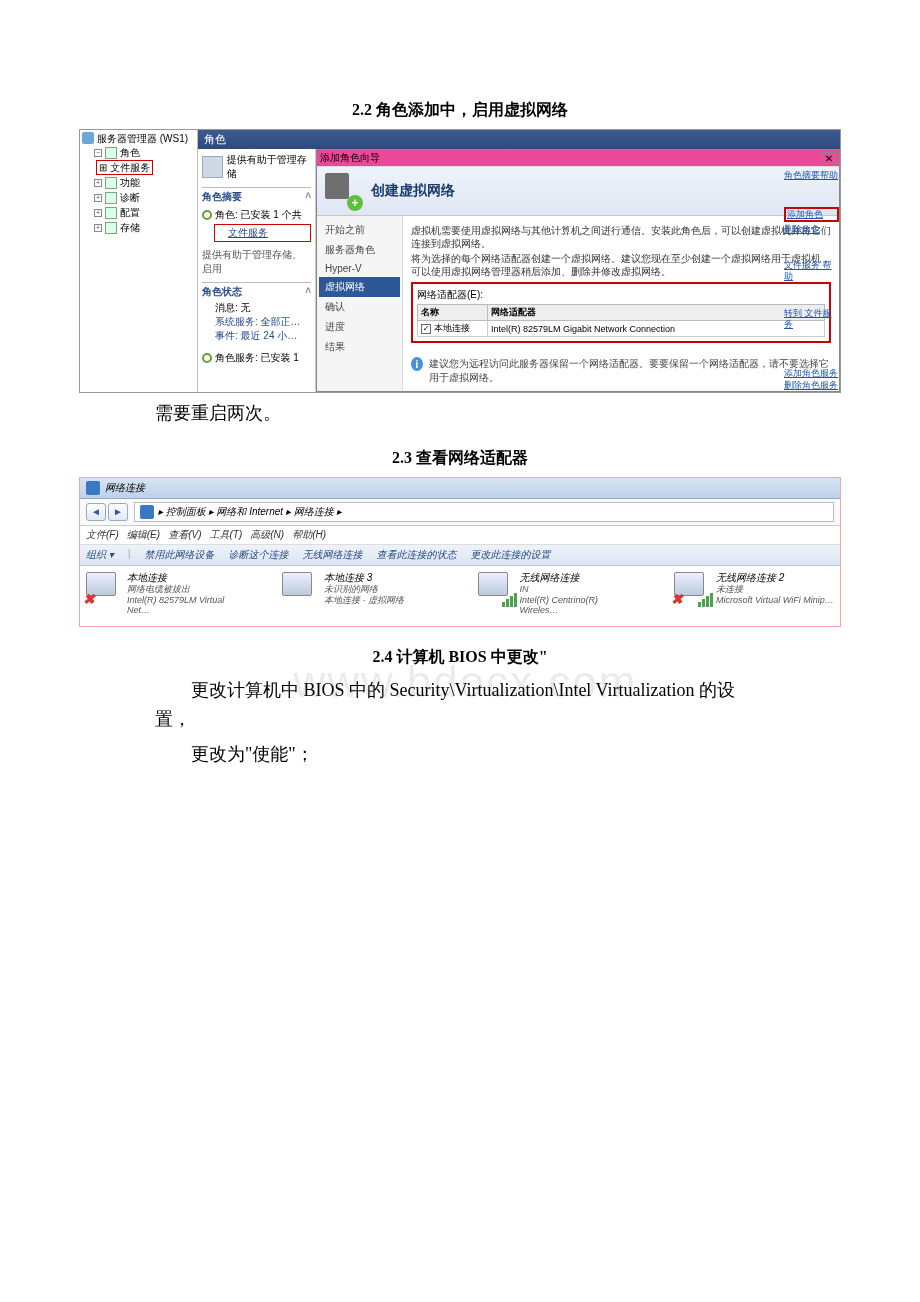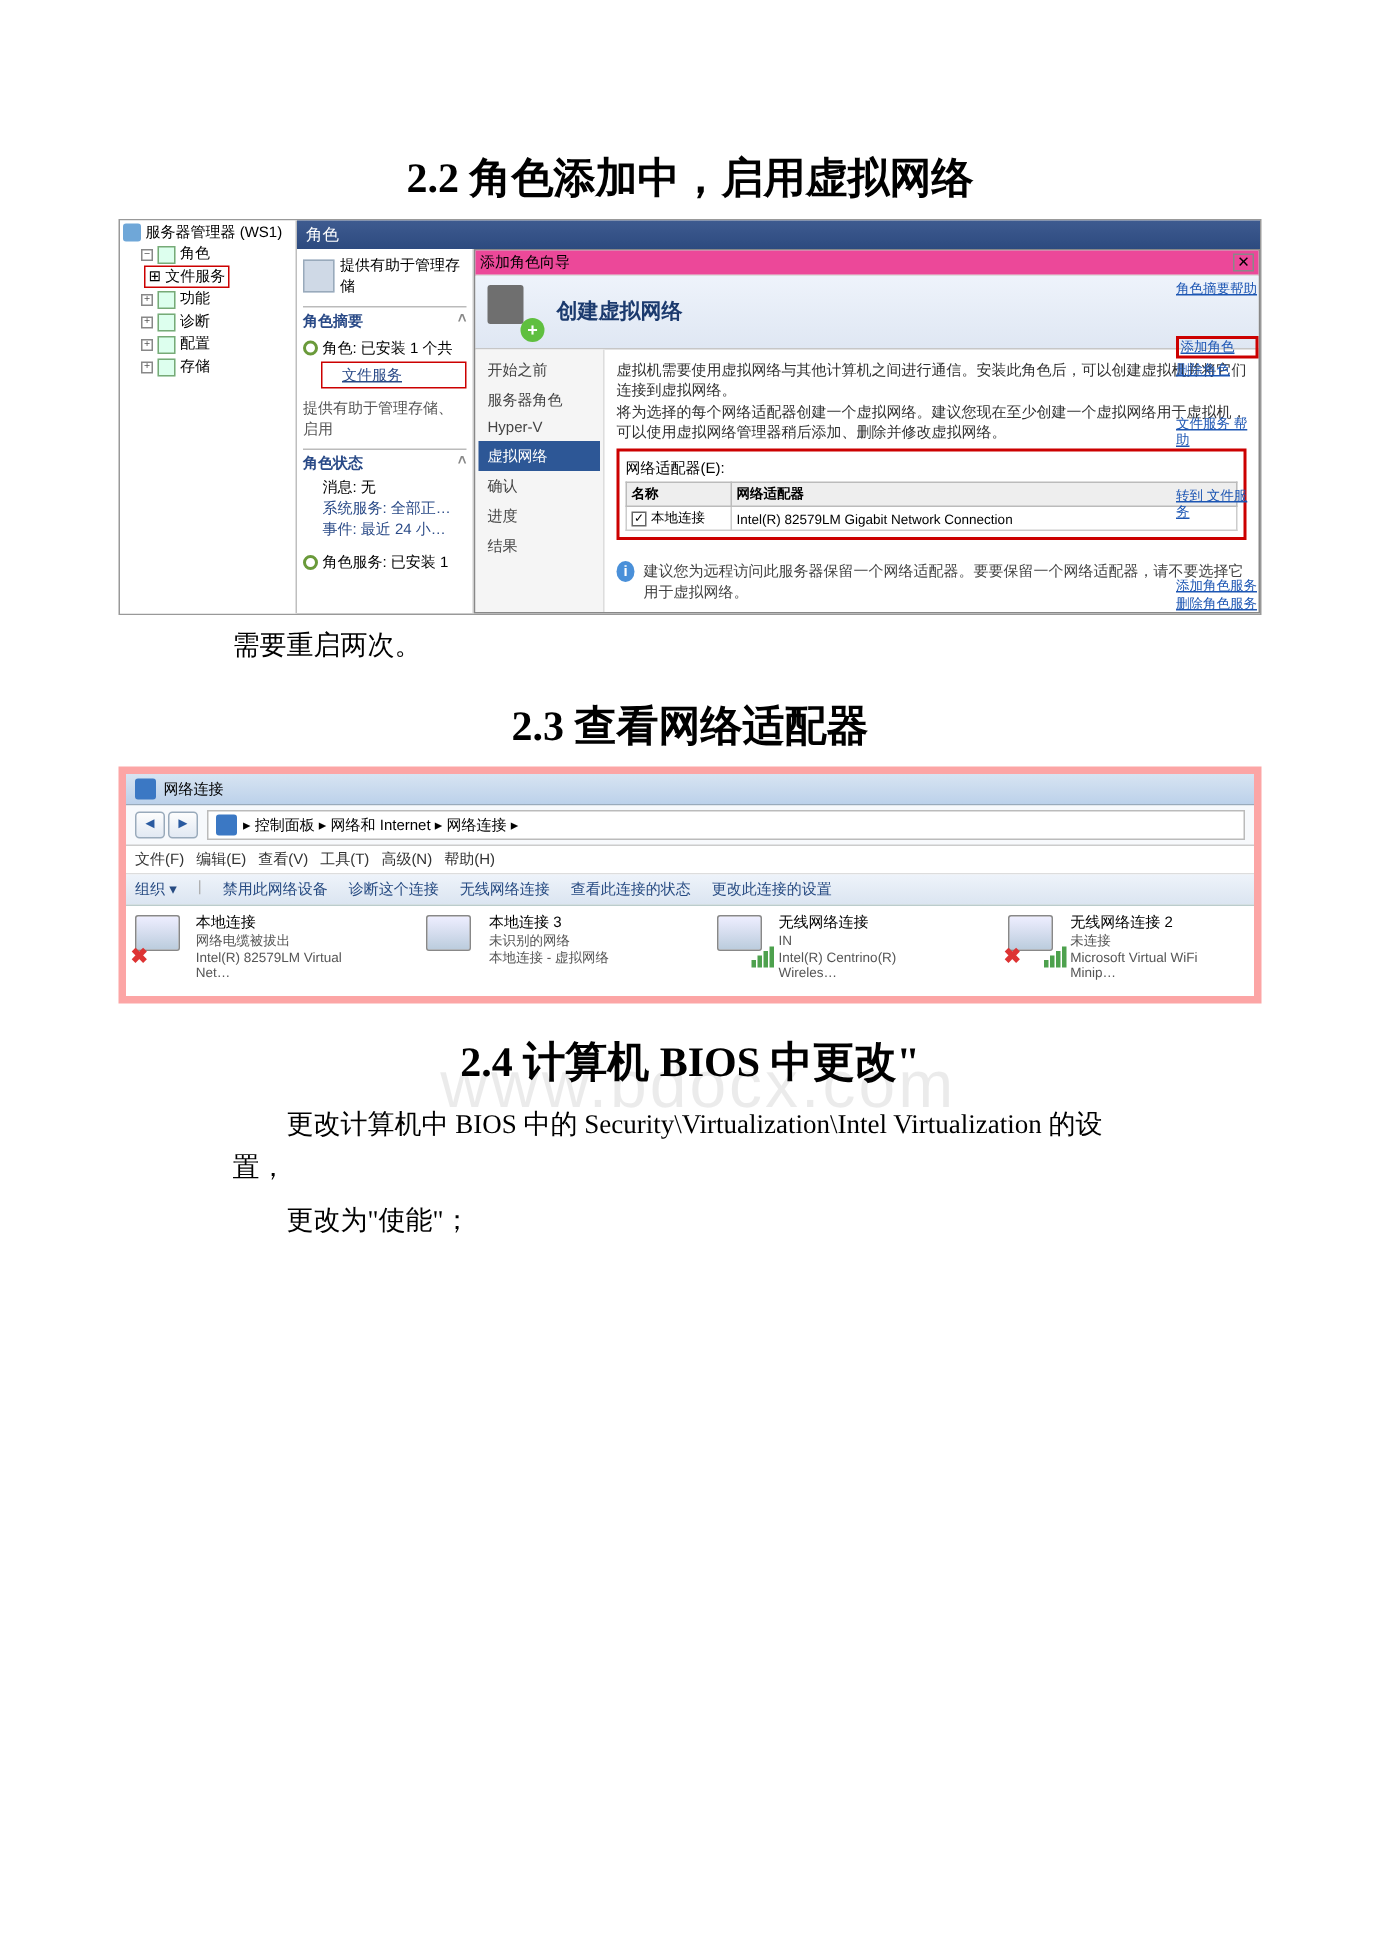--- a/index.html
+++ b/index.html
@@ -8,21 +8,21 @@
     font-family: "Microsoft YaHei", "SimSun", sans-serif;
     background: #fff;
     color: #000;
     padding: 0;
   }
   .page {
     padding: 80px 0 40px 0;
   }
   h2.section {
     text-align: center;
-    font-size: 28px;
+    font-size: 16px;
     font-weight: bold;
     margin: 20px 0 8px 0;
     font-family: "Times New Roman", "SimSun", serif;
   }
   p.body {
     font-size: 18px;
     margin: 6px 0;
     padding: 0 155px 0 155px;
     font-family: "SimSun", serif;
     line-height: 1.6;
@@ -142,23 +142,24 @@
   }
   .shot1 .sidelinks a { color:#1d56b3; text-decoration:underline; display:block; margin:2px 0; }
   .shot1 .sidelinks a.boxed { border:2px solid #c00; padding:0 1px; }
   .shot1 .sidelinks .gap { height:22px; }
   .shot1 .sidelinks .gap2 { height:34px; }
 
   
   .shot2 {
     width: 762px;
     margin: 2px auto 12px auto;
-    border:5px solid #fca5a5;
+    border:1px solid #fca5a5;
     font-size:10px;
     font-family: "Microsoft YaHei","SimSun",sans-serif;
+    font-style: italic;
   }
   .shot2 .wtitle { background:linear-gradient(#d7e4f2,#bcd1ea); padding:3px 6px; display:flex; align-items:center; gap:5px; border-bottom:1px solid #9ab;}
   .shot2 .wtitle .wi { width:14px;height:14px;background:#3b78c4;border-radius:2px;display:inline-block;}
   .shot2 .addr { background:#f7f9fc; padding:3px 6px; display:flex; align-items:center; gap:6px; border-bottom:1px solid #ccc; }
   .shot2 .nav { display:flex; gap:2px; }
   .shot2 .nav .btn { width:20px;height:18px;border:1px solid #9ab;border-radius:3px;background:linear-gradient(#fdfdfd,#e2e9f3);display:inline-flex;align-items:center;justify-content:center;color:#2a5aa0;}
   .shot2 .crumb { flex:1; background:#fff; border:1px solid #bbb; padding:2px 5px; display:flex; align-items:center; gap:4px;}
   .shot2 .crumb .ic { width:14px;height:14px;background:#3b78c4;display:inline-block;border-radius:2px;}
   .shot2 .menu { padding:2px 6px; border-bottom:1px solid #ddd; display:flex; gap:8px; color:#333;}
   .shot2 .toolbar { background:linear-gradient(#eef3fa,#dbe5f1); padding:3px 6px; display:flex; gap:14px; border-bottom:1px solid #bcc; color:#274b82;}

